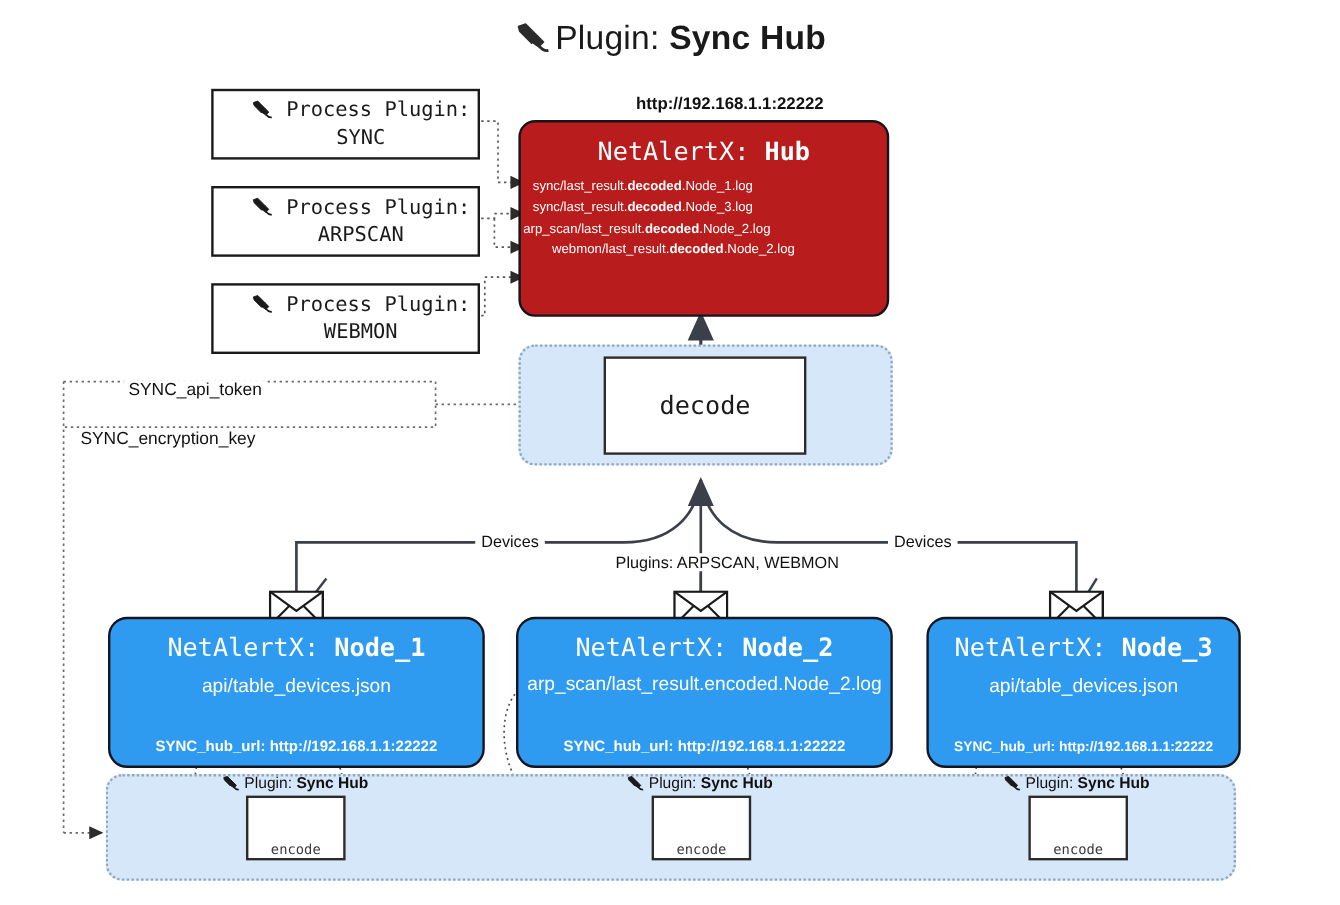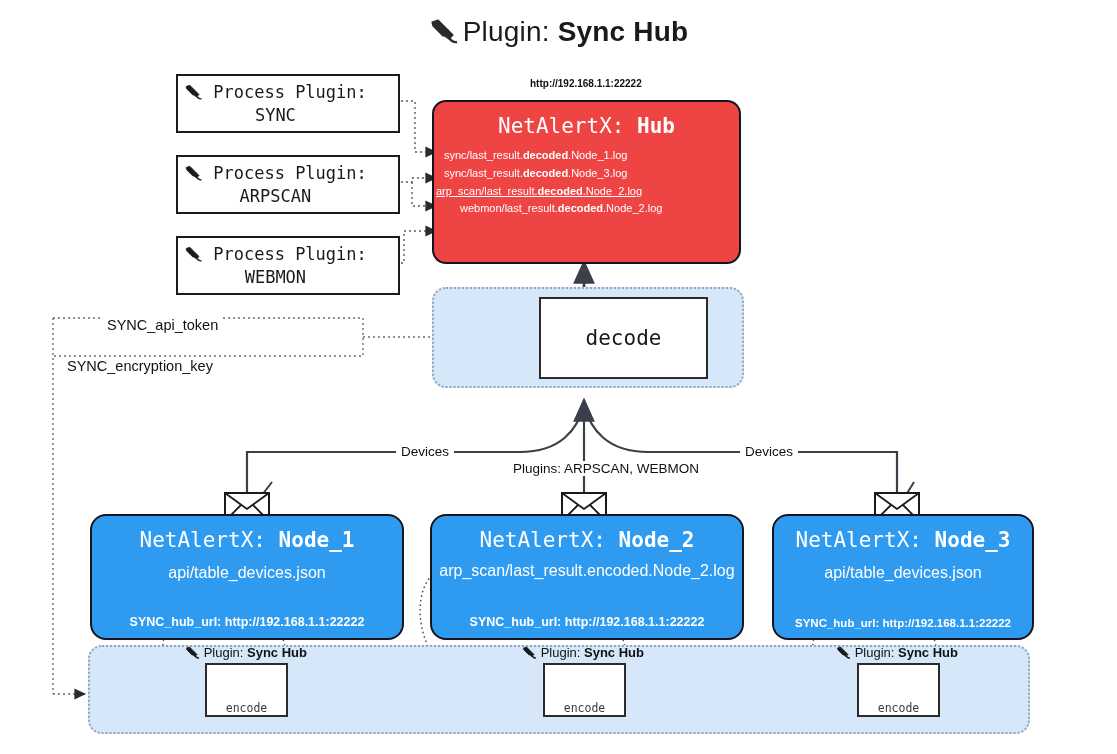--- a/index.html
+++ b/index.html
@@ -12,26 +12,26 @@
   .title{position:absolute;left:0;top:16px;width:1117px;text-align:center;
          font-size:28px;letter-spacing:.2px;white-space:nowrap;}
   .title .lbl{font-weight:400;}
   .title .val{font-weight:700;}
   .plug-ico{display:inline-block;vertical-align:-3px;margin-right:4px;}
 
   
   .pbox{position:absolute;background:#fff;border:2px solid #1a1a1a;
         font-family:"DejaVu Sans Mono","Liberation Mono",monospace;
         font-size:17px;line-height:1.35;text-align:center;
-        display:flex;align-items:center;justify-content:flex-start;}
+        display:flex;align-items:center;justify-content:flex-end;}
   .pbox .inner{padding:2px 6px;}
   .pbox .l1{display:block;white-space:nowrap;}
   .pbox .l2{display:block;}
 
-  .hub{position:absolute;background:#ef4444;border:2px solid #15151f;border-radius:14px;
+  .hub{position:absolute;background:#b91c1c;border:2px solid #15151f;border-radius:14px;
        color:#fff;}
   .hub .htitle{font-family:"DejaVu Sans Mono","Liberation Mono",monospace;
        font-size:21px;text-align:center;margin:12px 0 9px;}
   .hub .htitle b{font-weight:700;}
   .hub .row{font-size:11px;line-height:1.62;white-space:nowrap;padding-left:10px;}
   .hub .row b{font-weight:700;}
 
   .node{position:absolute;background:#2e9bf0;border:2px solid #15151f;border-radius:16px;color:#fff;}
   .node .ntitle{font-family:"DejaVu Sans Mono","Liberation Mono",monospace;
        font-size:21px;text-align:center;margin-top:12px;}
@@ -46,21 +46,21 @@
         font-family:"DejaVu Sans Mono","Liberation Mono",monospace;
         font-size:11.5px;color:#3a3a3a;}
   .decode{position:absolute;background:#fff;border:2px solid #2b2b2b;
         display:flex;align-items:center;justify-content:center;
         font-family:"DejaVu Sans Mono","Liberation Mono",monospace;
         font-size:21px;color:#1a1a1a;}
   .elabel{position:absolute;font-size:13.5px;color:#111;background:#fff;
           padding:0 5px;white-space:nowrap;}
   .tokenlbl{position:absolute;font-size:14.5px;color:#111;background:#fff;
             padding:0 4px;white-space:nowrap;}
-  .urltop{position:absolute;font-size:10px;font-weight:700;color:#111;white-space:nowrap;}
+  .urltop{position:absolute;font-size:14px;font-weight:700;color:#111;white-space:nowrap;}
   .envelope{position:absolute;}
   .plugcap{position:absolute;font-size:13px;white-space:nowrap;color:#111;}
   .plugcap b{font-weight:700;}
 </style>
 </head>
 <body>
 
 <div class="canvas">
 
   <div class="title">
@@ -184,33 +184,33 @@
     <div class="htitle">
       <span>NetAlertX:</span>
       <b>Hub</b>
     </div>
     <div class="row">
       <span>sync/last_result.</span><b>decoded</b><span>.Node_1.log</span>
     </div>
     <div class="row">
       <span>sync/last_result.</span><b>decoded</b><span>.Node_3.log</span>
     </div>
-    <div class="row" style="padding-left:2px;text-decoration:underline;">
+    <div class="row" style="padding-left:2px;">
       <span>arp_scan/last_result.</span><b>decoded</b><span>.Node_2.log</span>
     </div>
     <div class="row" style="padding-left:2px;margin-left:24px;">
       <span>webmon/last_result.</span><b>decoded</b><span>.Node_2.log</span>
     </div>
   </div>
 
   <div class="tokenlbl" style="left:103px;top:317px;">SYNC_api_token</div>
   <div class="tokenlbl" style="left:63px;top:358px;">SYNC_encryption_key</div>
 
   <div class="band" style="left:432px;top:287px;width:308px;height:97px;"></div>
-  <div class="decode" style="left:503px;top:297px;width:165px;height:78px;margin-left:36px;">
+  <div class="decode" style="left:503px;top:297px;width:165px;height:78px;">
     <span>decode</span>
   </div>
 
   <div class="elabel" style="left:396px;top:444px;">Devices</div>
   <div class="elabel" style="left:740px;top:444px;">Devices</div>
   <div class="elabel" style="left:508px;top:461px;">Plugins: ARPSCAN, WEBMON</div>
 
   <div class="envelope" style="left:224px;top:492px;">
     <svg width="46" height="30" viewBox="0 0 46 30">
       <rect x="1" y="1" width="44" height="28" fill="#fff" stroke="#1a1a1a" stroke-width="2"></rect>

